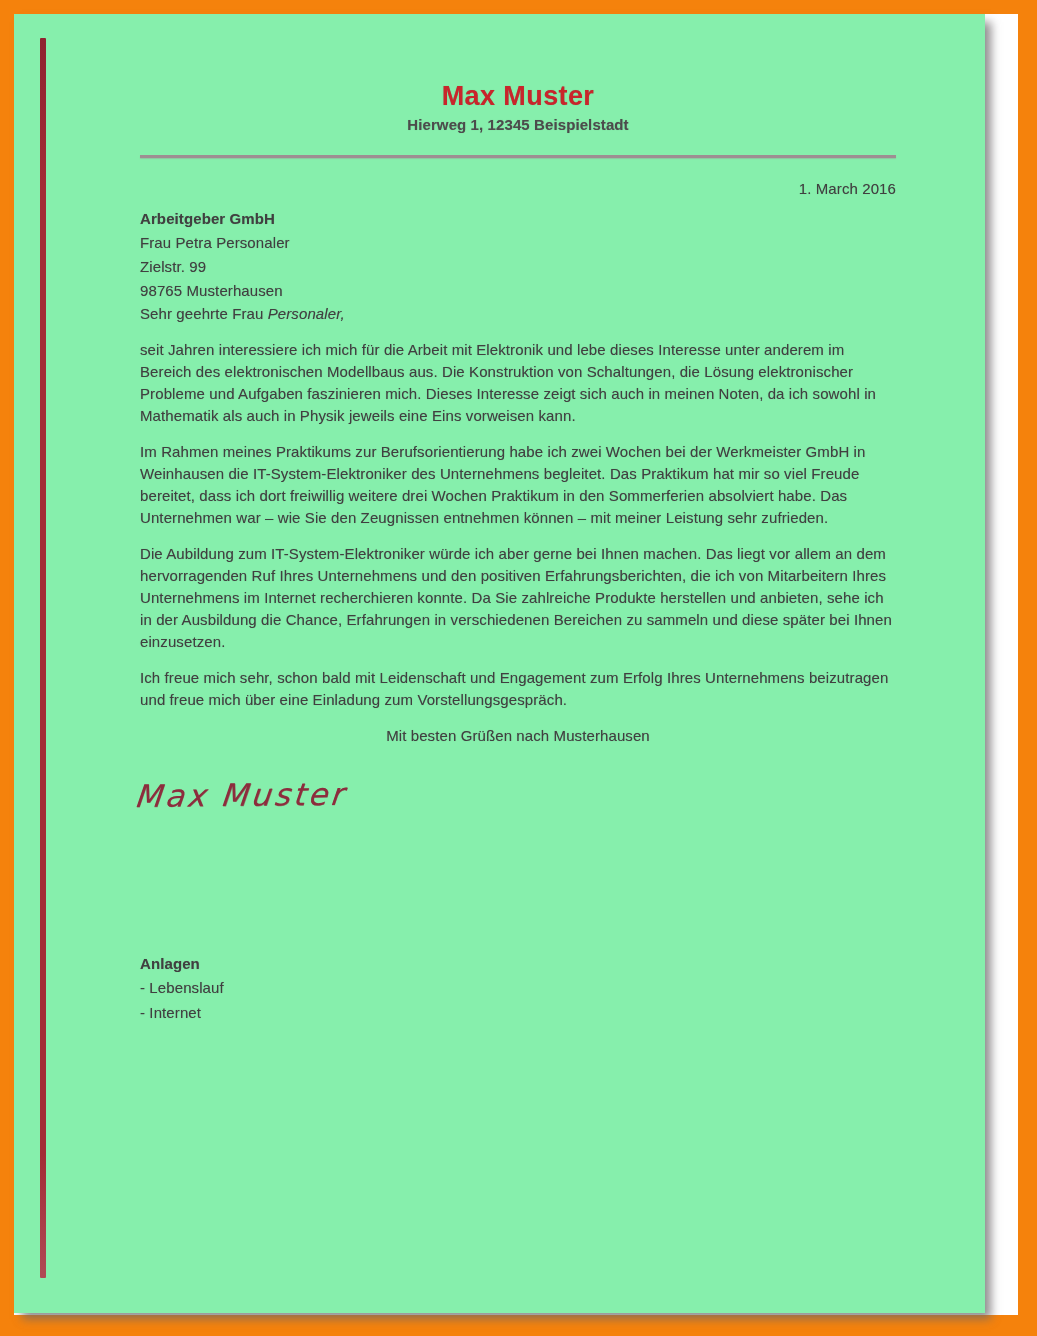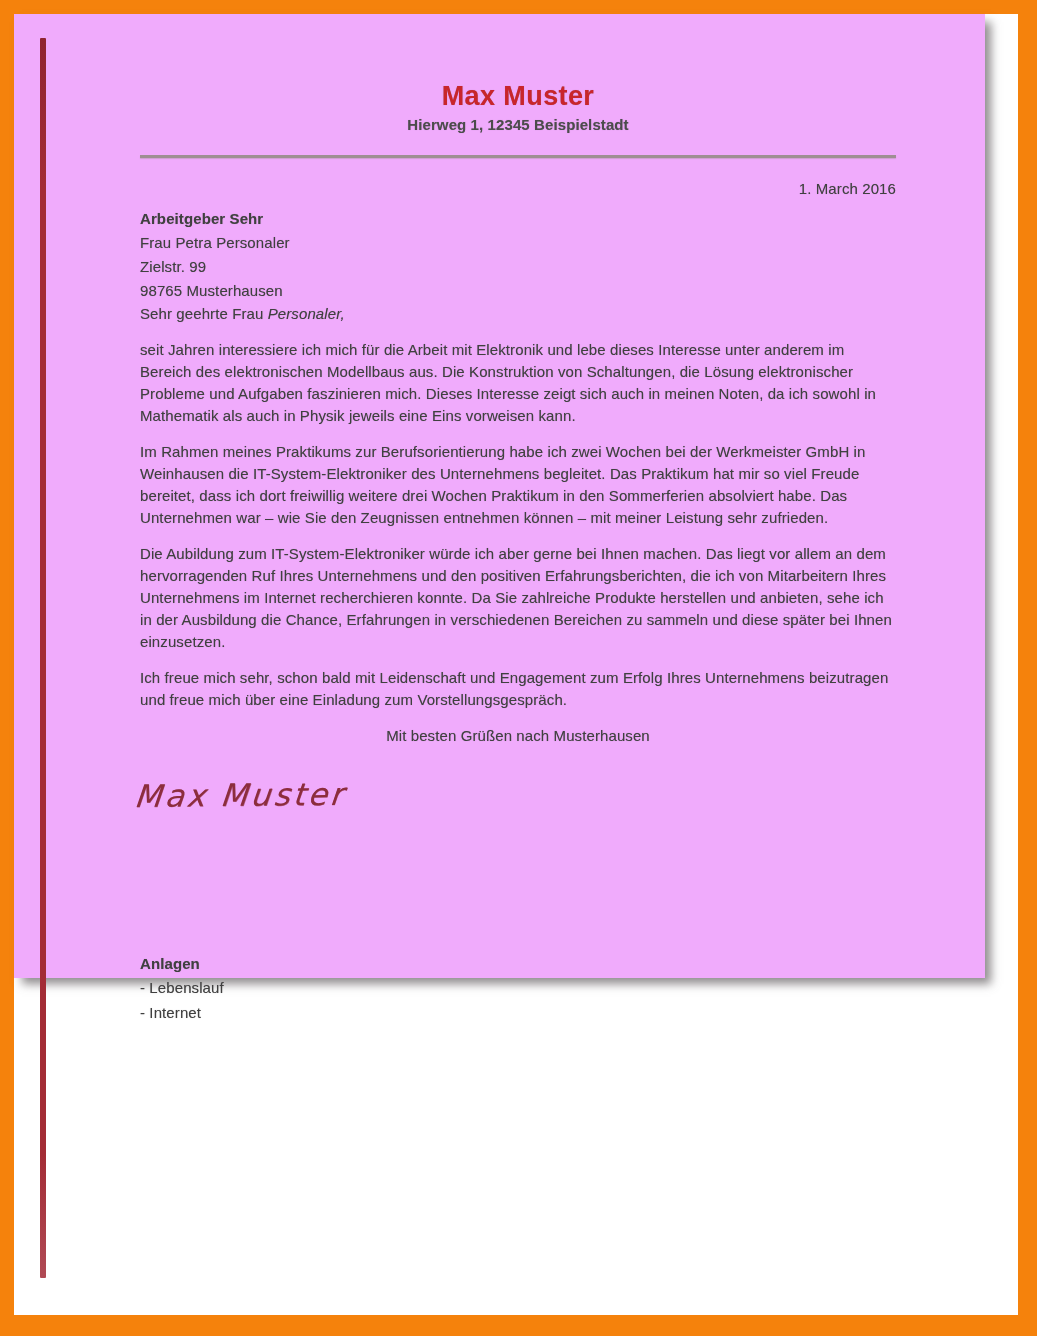--- a/index.html
+++ b/index.html
@@ -21,22 +21,22 @@
     background: var(--frame-orange);
   }
   .canvas {
     position: absolute;
     left: 14px; top: 14px;
     width: 1004px; height: 1301px;
     background: #ffffff;
   }
   .page {
     position: relative;
-    width: 971px; height: 964px;
-    background: #f0abfc;
+    width: 971px; height: 1299px;
+    background: #86efac;
     box-shadow: 7px 7px 9px -1px rgba(108,104,106,0.75);
   }
   .red-bar {
     position: absolute;
     left: 26px; top: 24px;
     width: 6px; height: 1240px;
     background: linear-gradient(180deg, #8f2430 0%, var(--bar-red) 12%, var(--bar-red) 90%, #b04a55 100%);
     border-radius: 1px;
   }
   .content {
@@ -132,21 +132,21 @@
       <div class="red-bar"></div>
       <div class="content">
 
         <div class="sender-name">Max Muster</div>
         <div class="addr first">Hierweg 1, 12345 Beispielstadt</div>
         <div class="rule"></div>
 
         <div class="date">1. March 2016</div>
 
         <div class="recipient">
-          <div class="company">Arbeitgeber Sehr</div>
+          <div class="company">Arbeitgeber GmbH</div>
           <div>Frau Petra Personaler</div>
           <div>Zielstr. 99</div>
           <div>98765 Musterhausen</div>
         </div>
 
 
         <div class="body-text">
           <p class="salutation"><span>Sehr geehrte Frau </span><em>Personaler,</em></p>
           <p>seit Jahren interessiere ich mich für die Arbeit mit Elektronik und lebe dieses Interesse unter anderem im Bereich des elektronischen Modellbaus aus. Die Konstruktion von Schaltungen, die Lösung elektronischer Probleme und Aufgaben faszinieren mich. Dieses Interesse zeigt sich auch in meinen Noten, da ich sowohl in Mathematik als auch in Physik jeweils eine Eins vorweisen kann.</p>
           <p>Im Rahmen meines Praktikums zur Berufsorientierung habe ich zwei Wochen bei der Werkmeister GmbH in Weinhausen die IT-System-Elektroniker des Unternehmens begleitet. Das Praktikum hat mir so viel Freude bereitet, dass ich dort freiwillig weitere drei Wochen Praktikum in den Sommerferien absolviert habe. Das Unternehmen war – wie Sie den Zeugnissen entnehmen können – mit meiner Leistung sehr zufrieden.</p>

